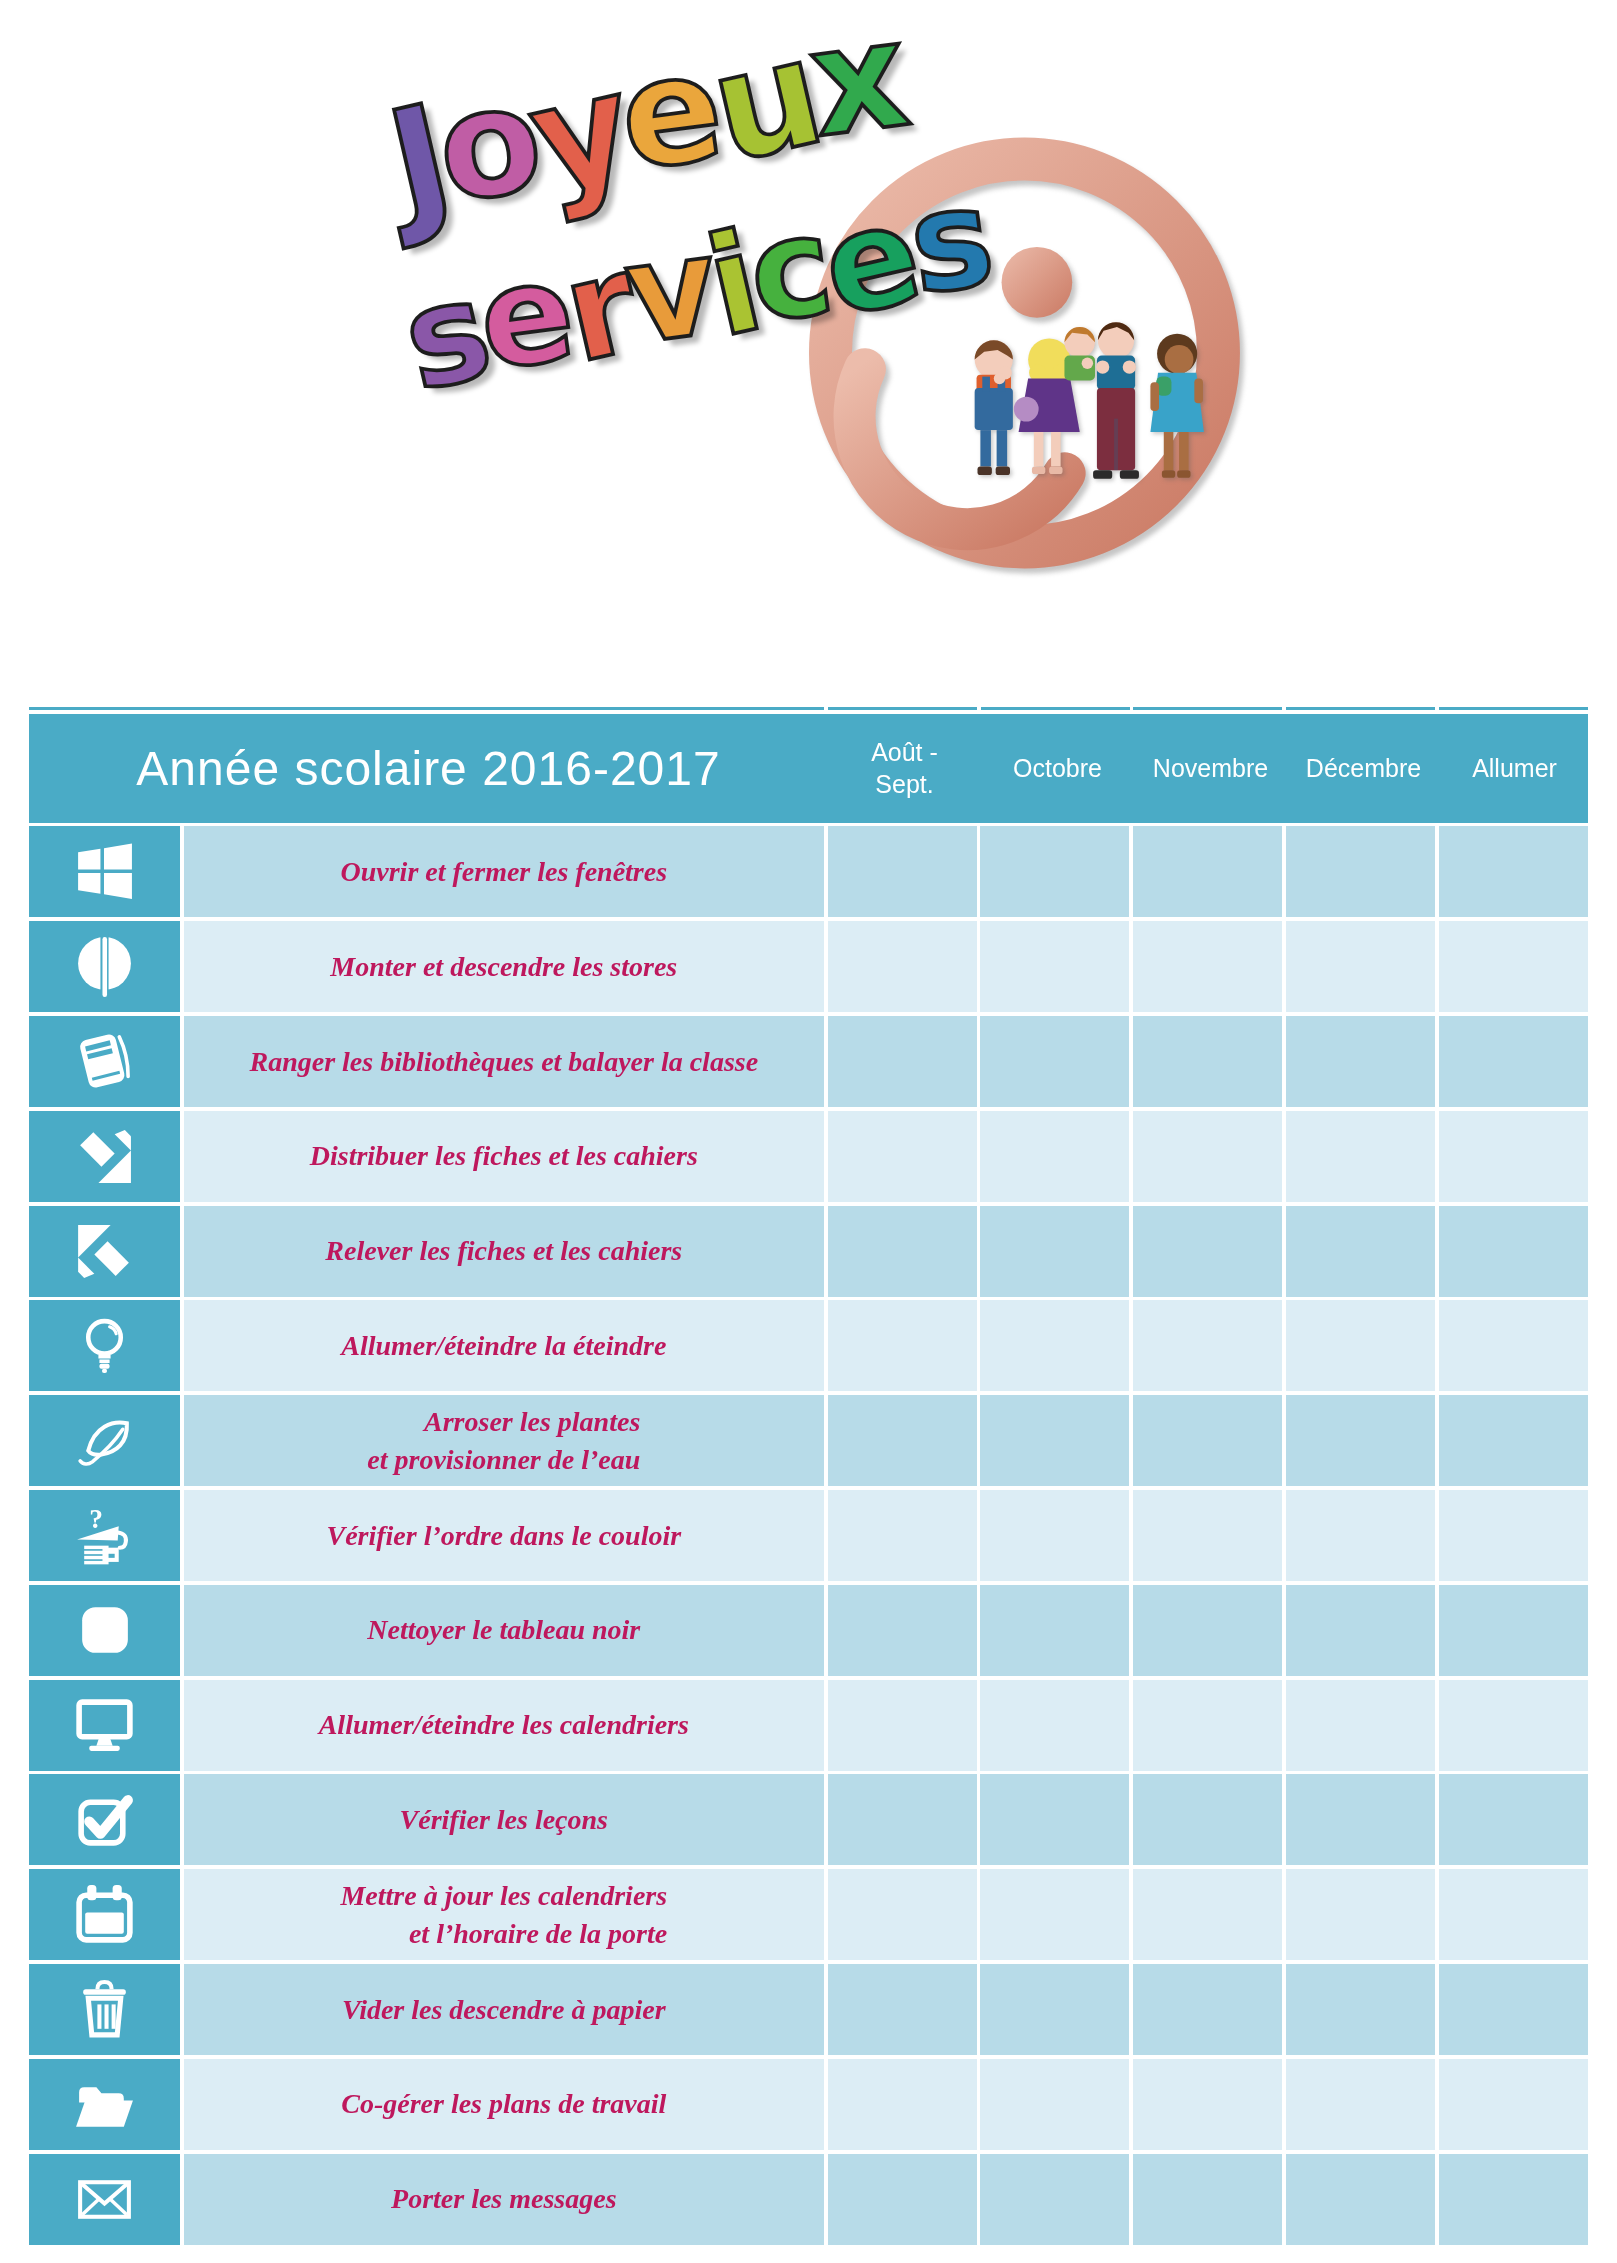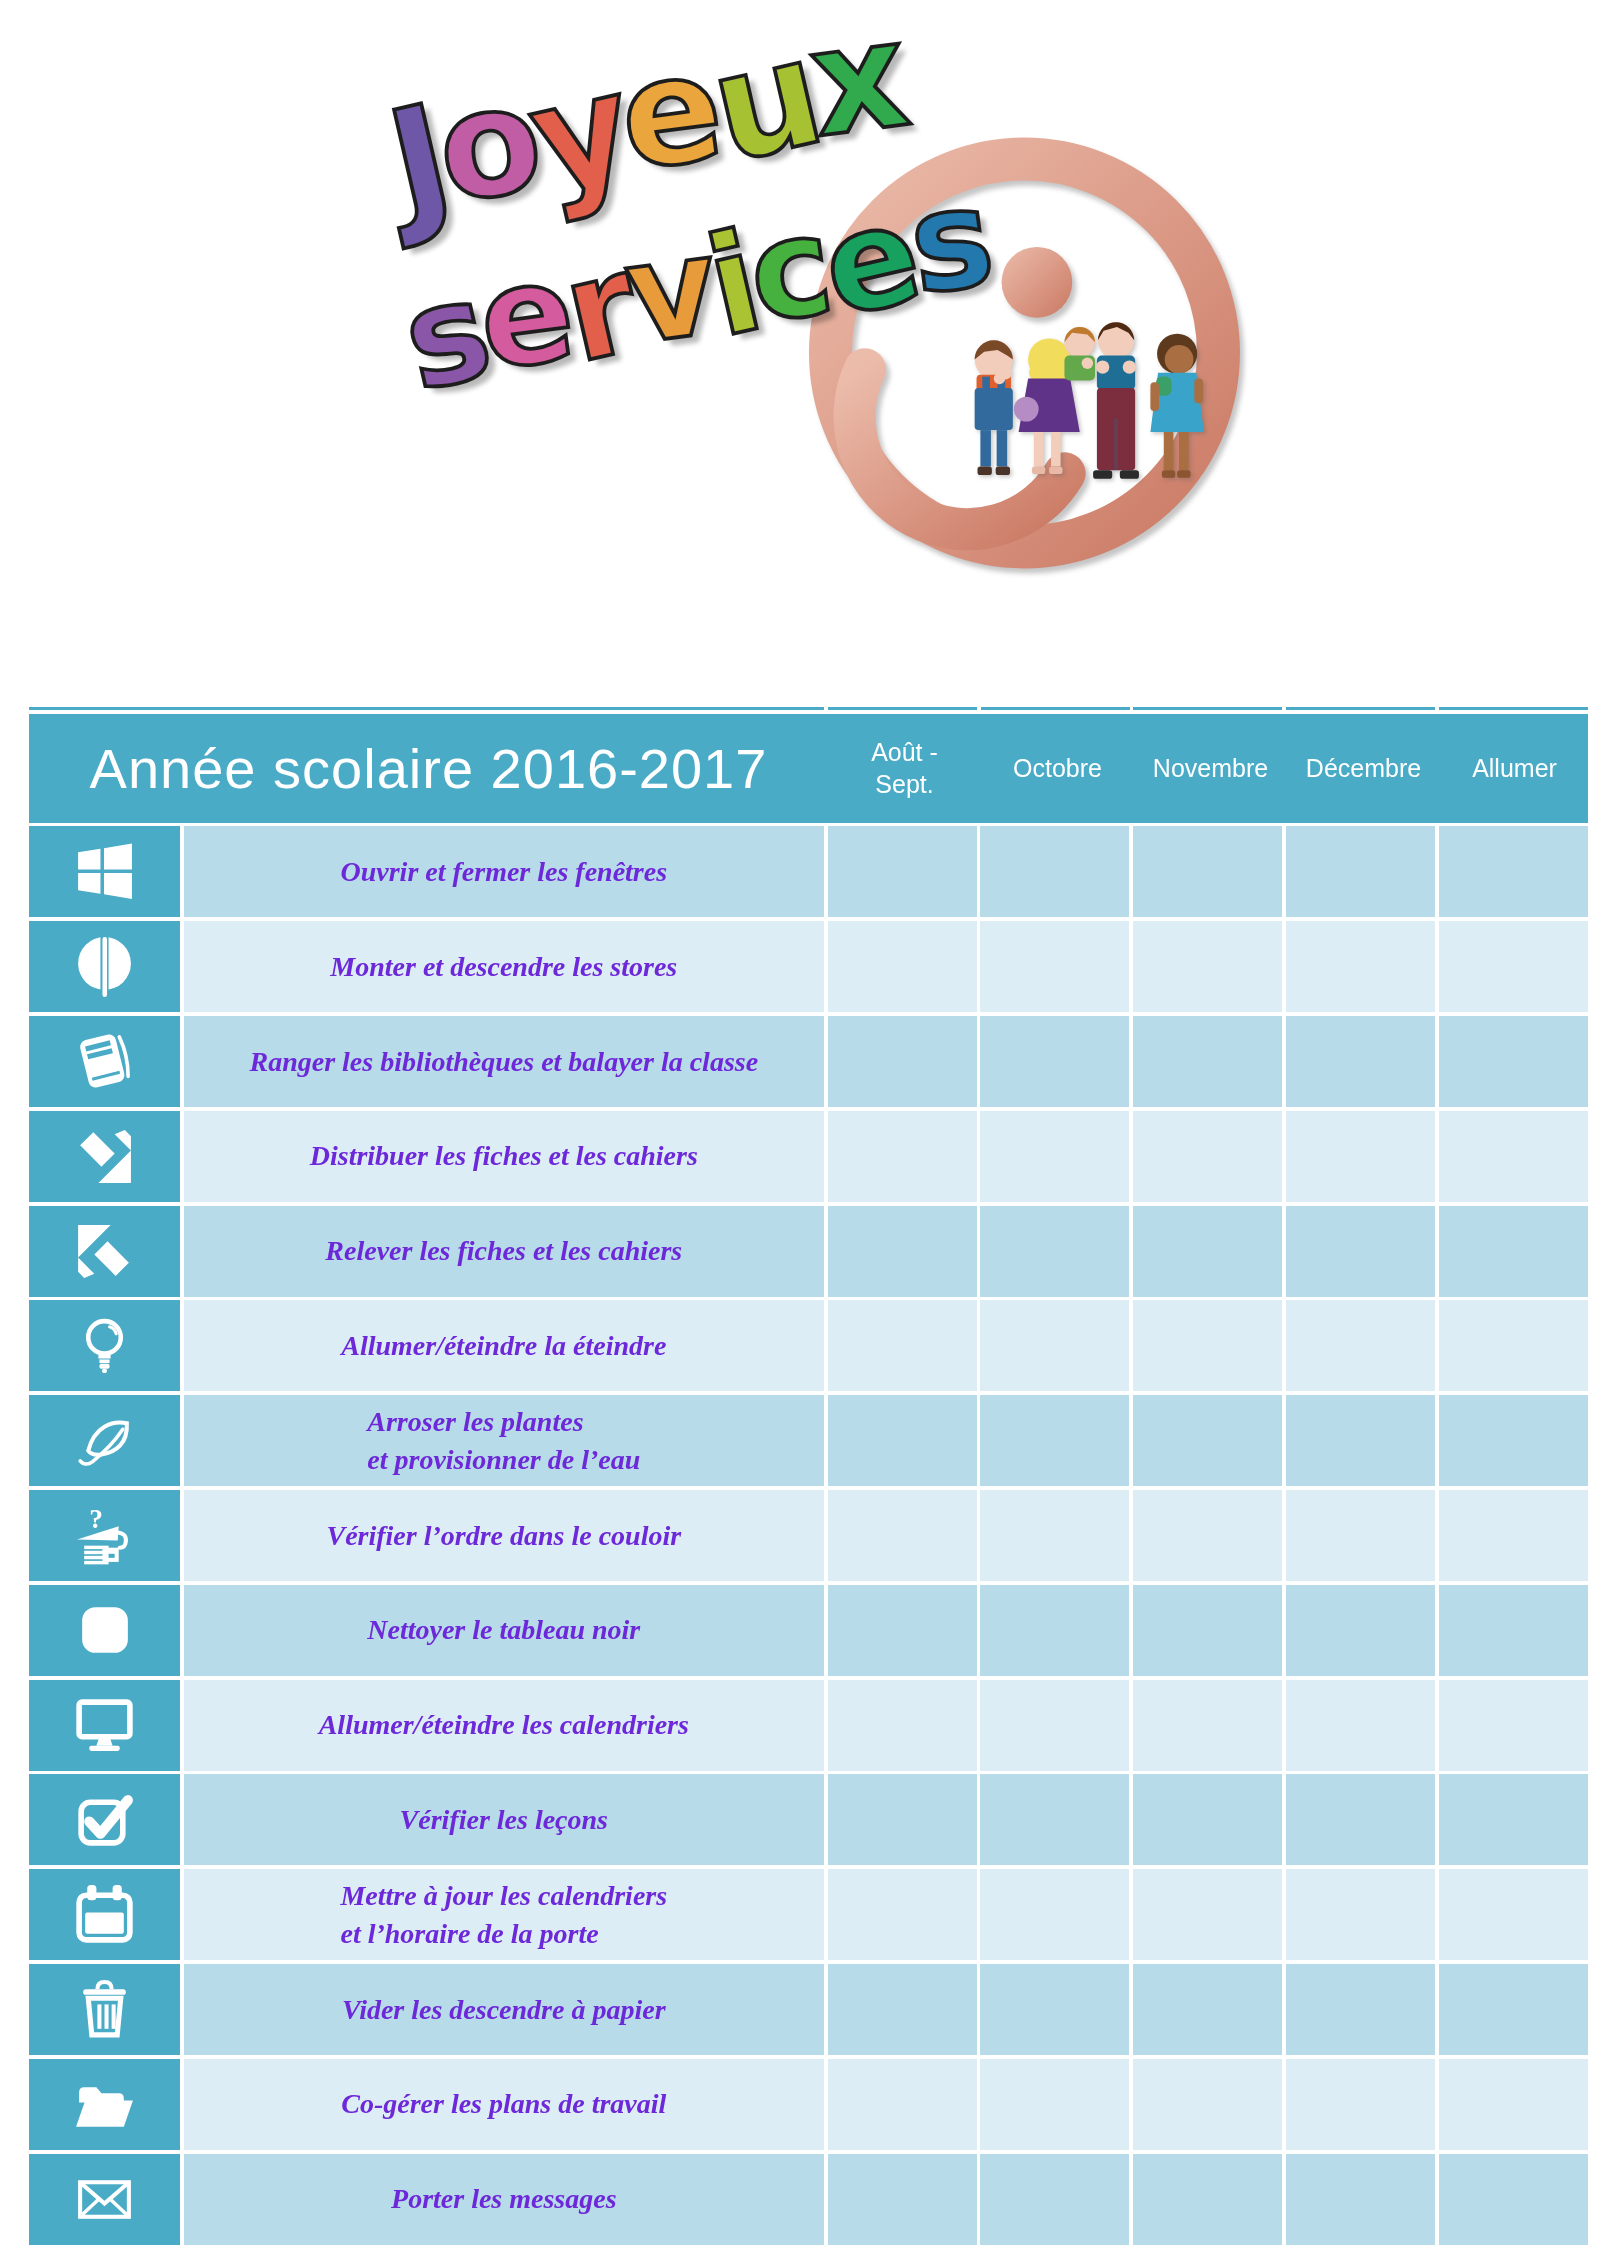--- a/index.html
+++ b/index.html
@@ -27,27 +27,27 @@
   
   .board{position:absolute;left:29px;top:707px;width:1560px;z-index:4;
     display:grid;
     grid-template-columns:151px 640px 149px 149px 149px 149px 149px;
     grid-template-rows:2.9px 109px repeat(15,91px);
     gap:3.8px;}
   .strip-row{grid-column:1/-1;display:grid;grid-template-columns:795px 149px 149px 149px 149px 149px;gap:3.8px;}
   .strip-row div{background:#4aabc6;height:2.9px;}
   .header-row{grid-column:1/-1;background:#4aabc6;display:grid;
     grid-template-columns:799px 153px 153px 153px 153px 149px;align-items:center;}
-  .table-title{color:#ffffff;font-size:56px;text-align:center;letter-spacing:1px;}
+  .table-title{color:#ffffff;font-size:48px;text-align:center;letter-spacing:1px;}
   .month-head{color:#ffffff;font-size:25px;text-align:center;white-space:pre-line;line-height:1.3;}
   .icon-cell{background:#4aabc6;display:flex;align-items:center;justify-content:center;}
   .icon-cell svg{width:65px;height:65px;}
-  .label-cell{display:flex;align-items:center;justify-content:center;text-align:left;
+  .label-cell{display:flex;align-items:center;justify-content:center;text-align:right;
     font-family:"Liberation Serif",serif;font-style:italic;font-weight:bold;
-    font-size:28px;color:#6d28d9;white-space:pre-line;line-height:1.35;}
+    font-size:28px;color:#be185d;white-space:pre-line;line-height:1.35;}
   .month-cell{}
   .r-dark .label-cell,.r-dark .month-cell{background:#b7dbe8;}
   .r-light .label-cell,.r-light .month-cell{background:#dcedf5;font-style:italic;}
   .row-contents{display:contents;}
 </style>
 </head>
 <body>
 
 <svg width="0" height="0" style="position:absolute" aria-hidden="true">
   <defs>

